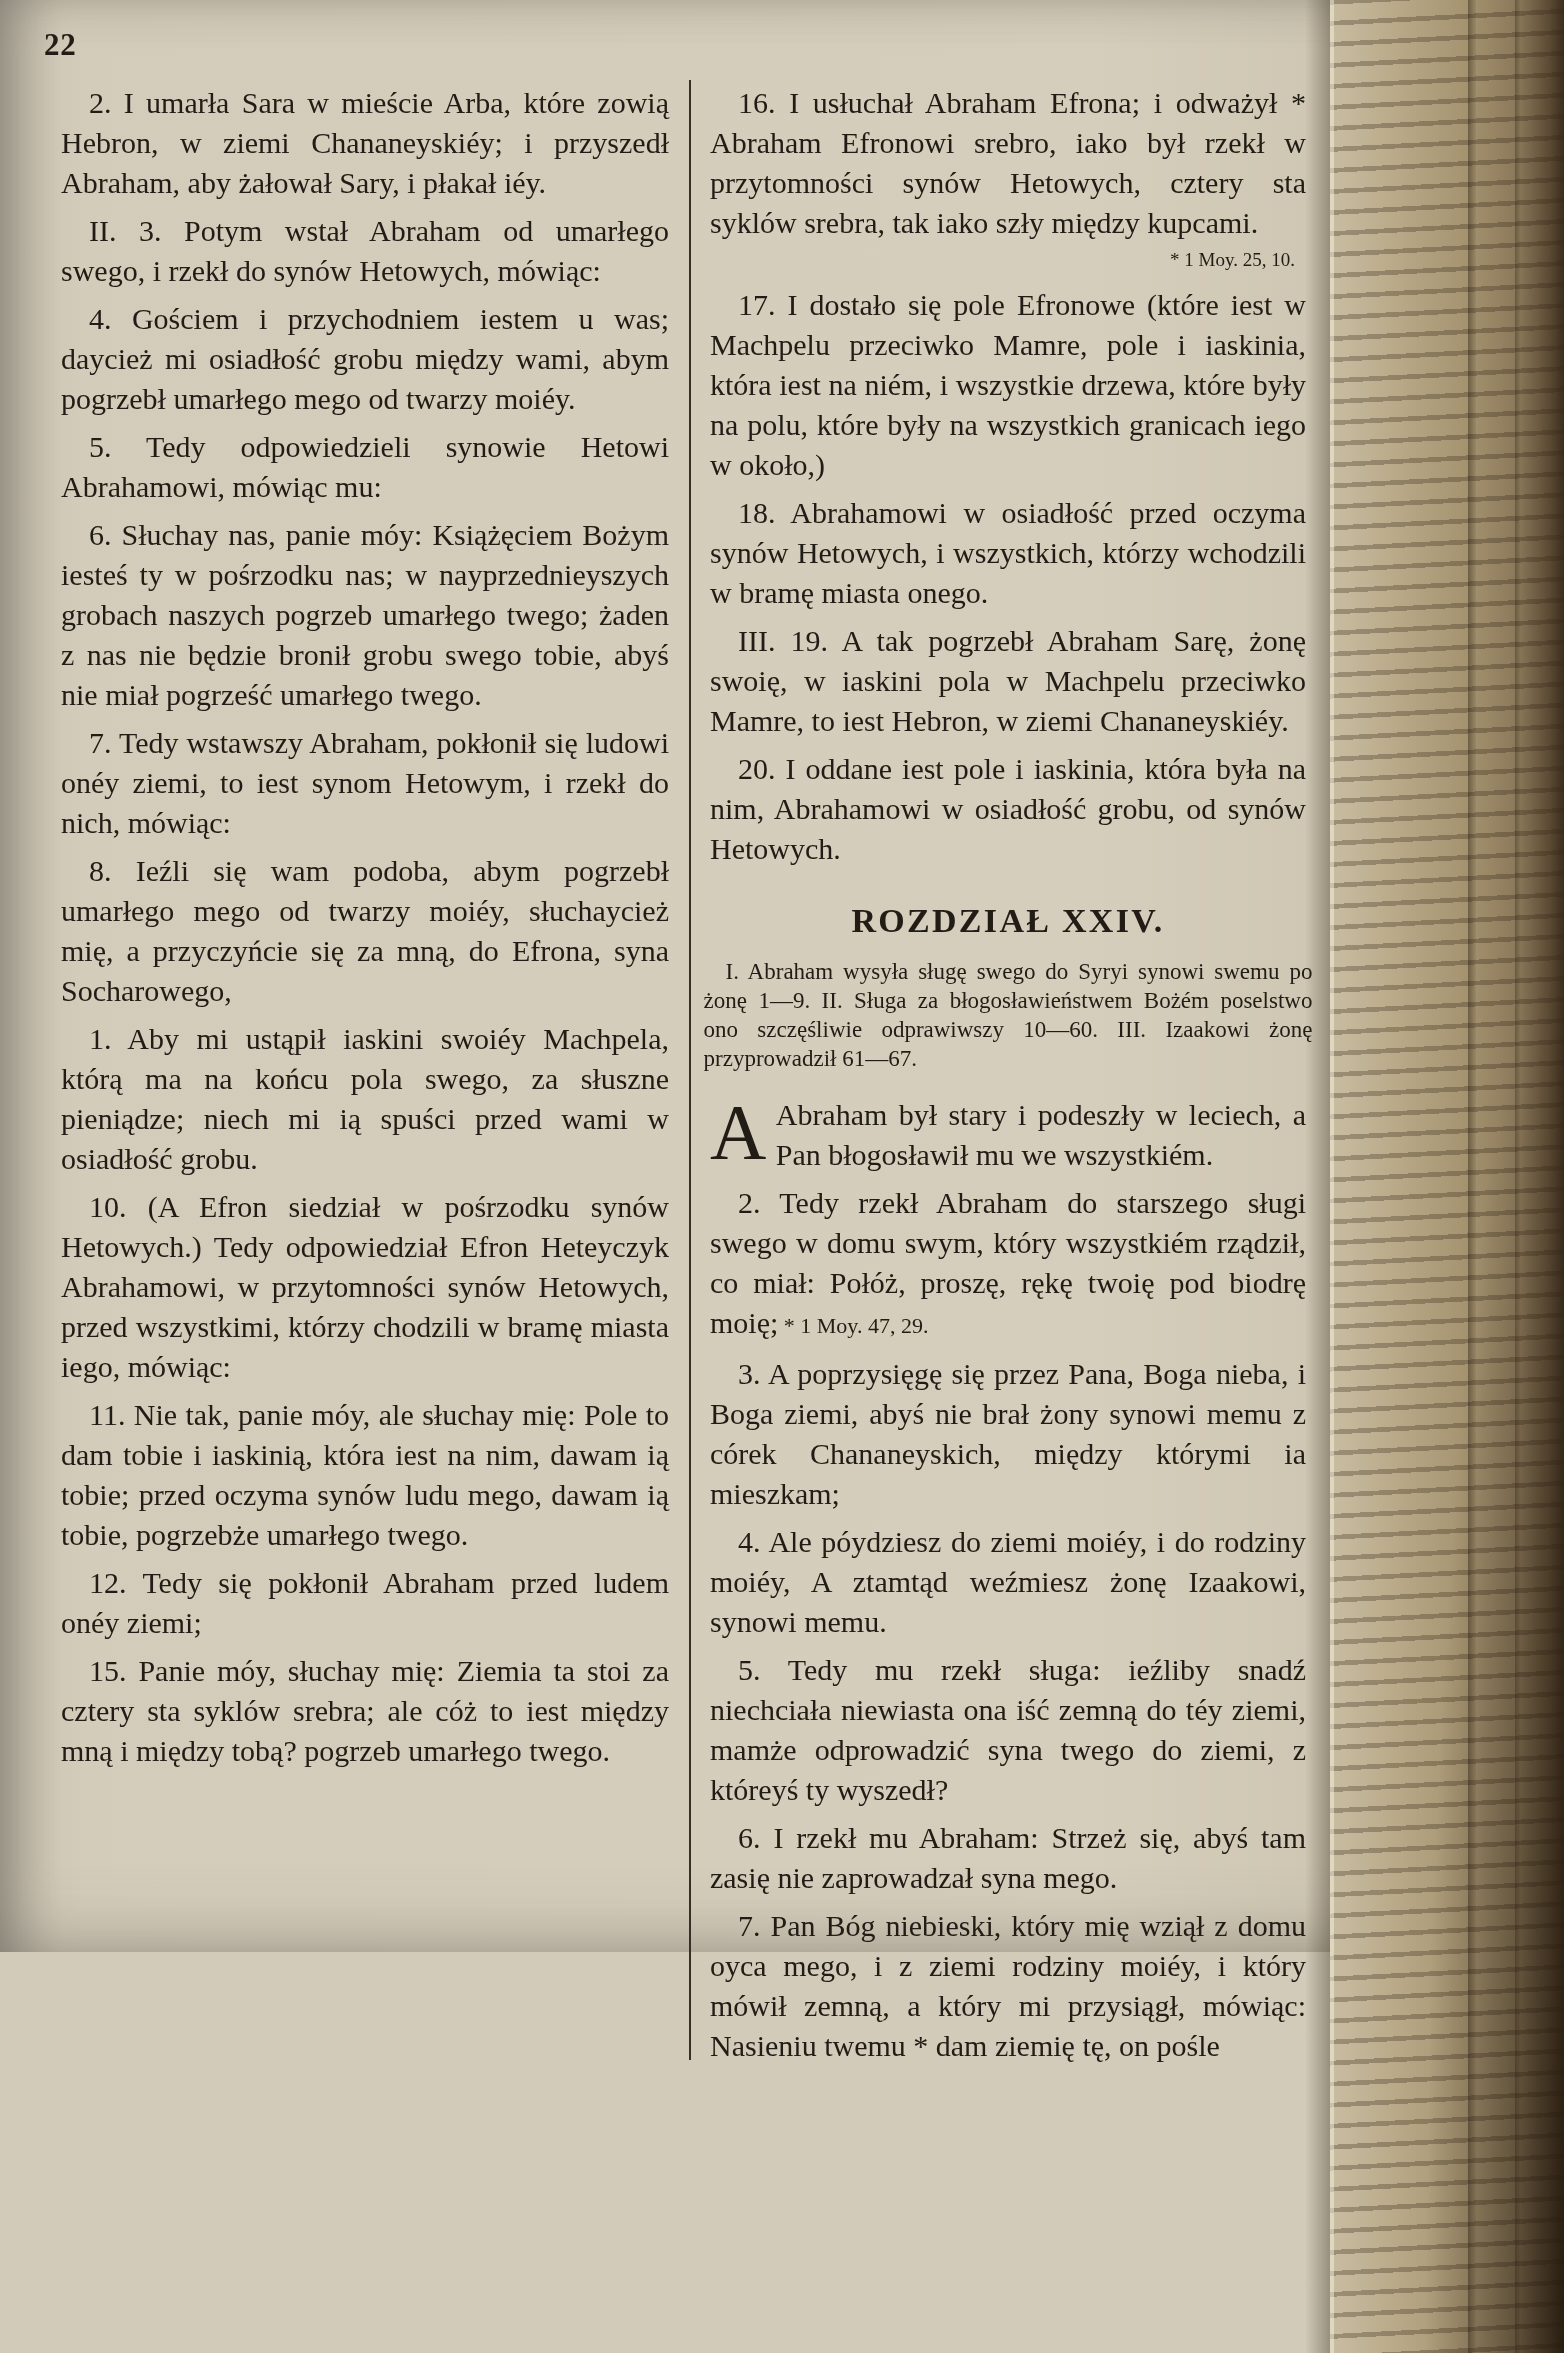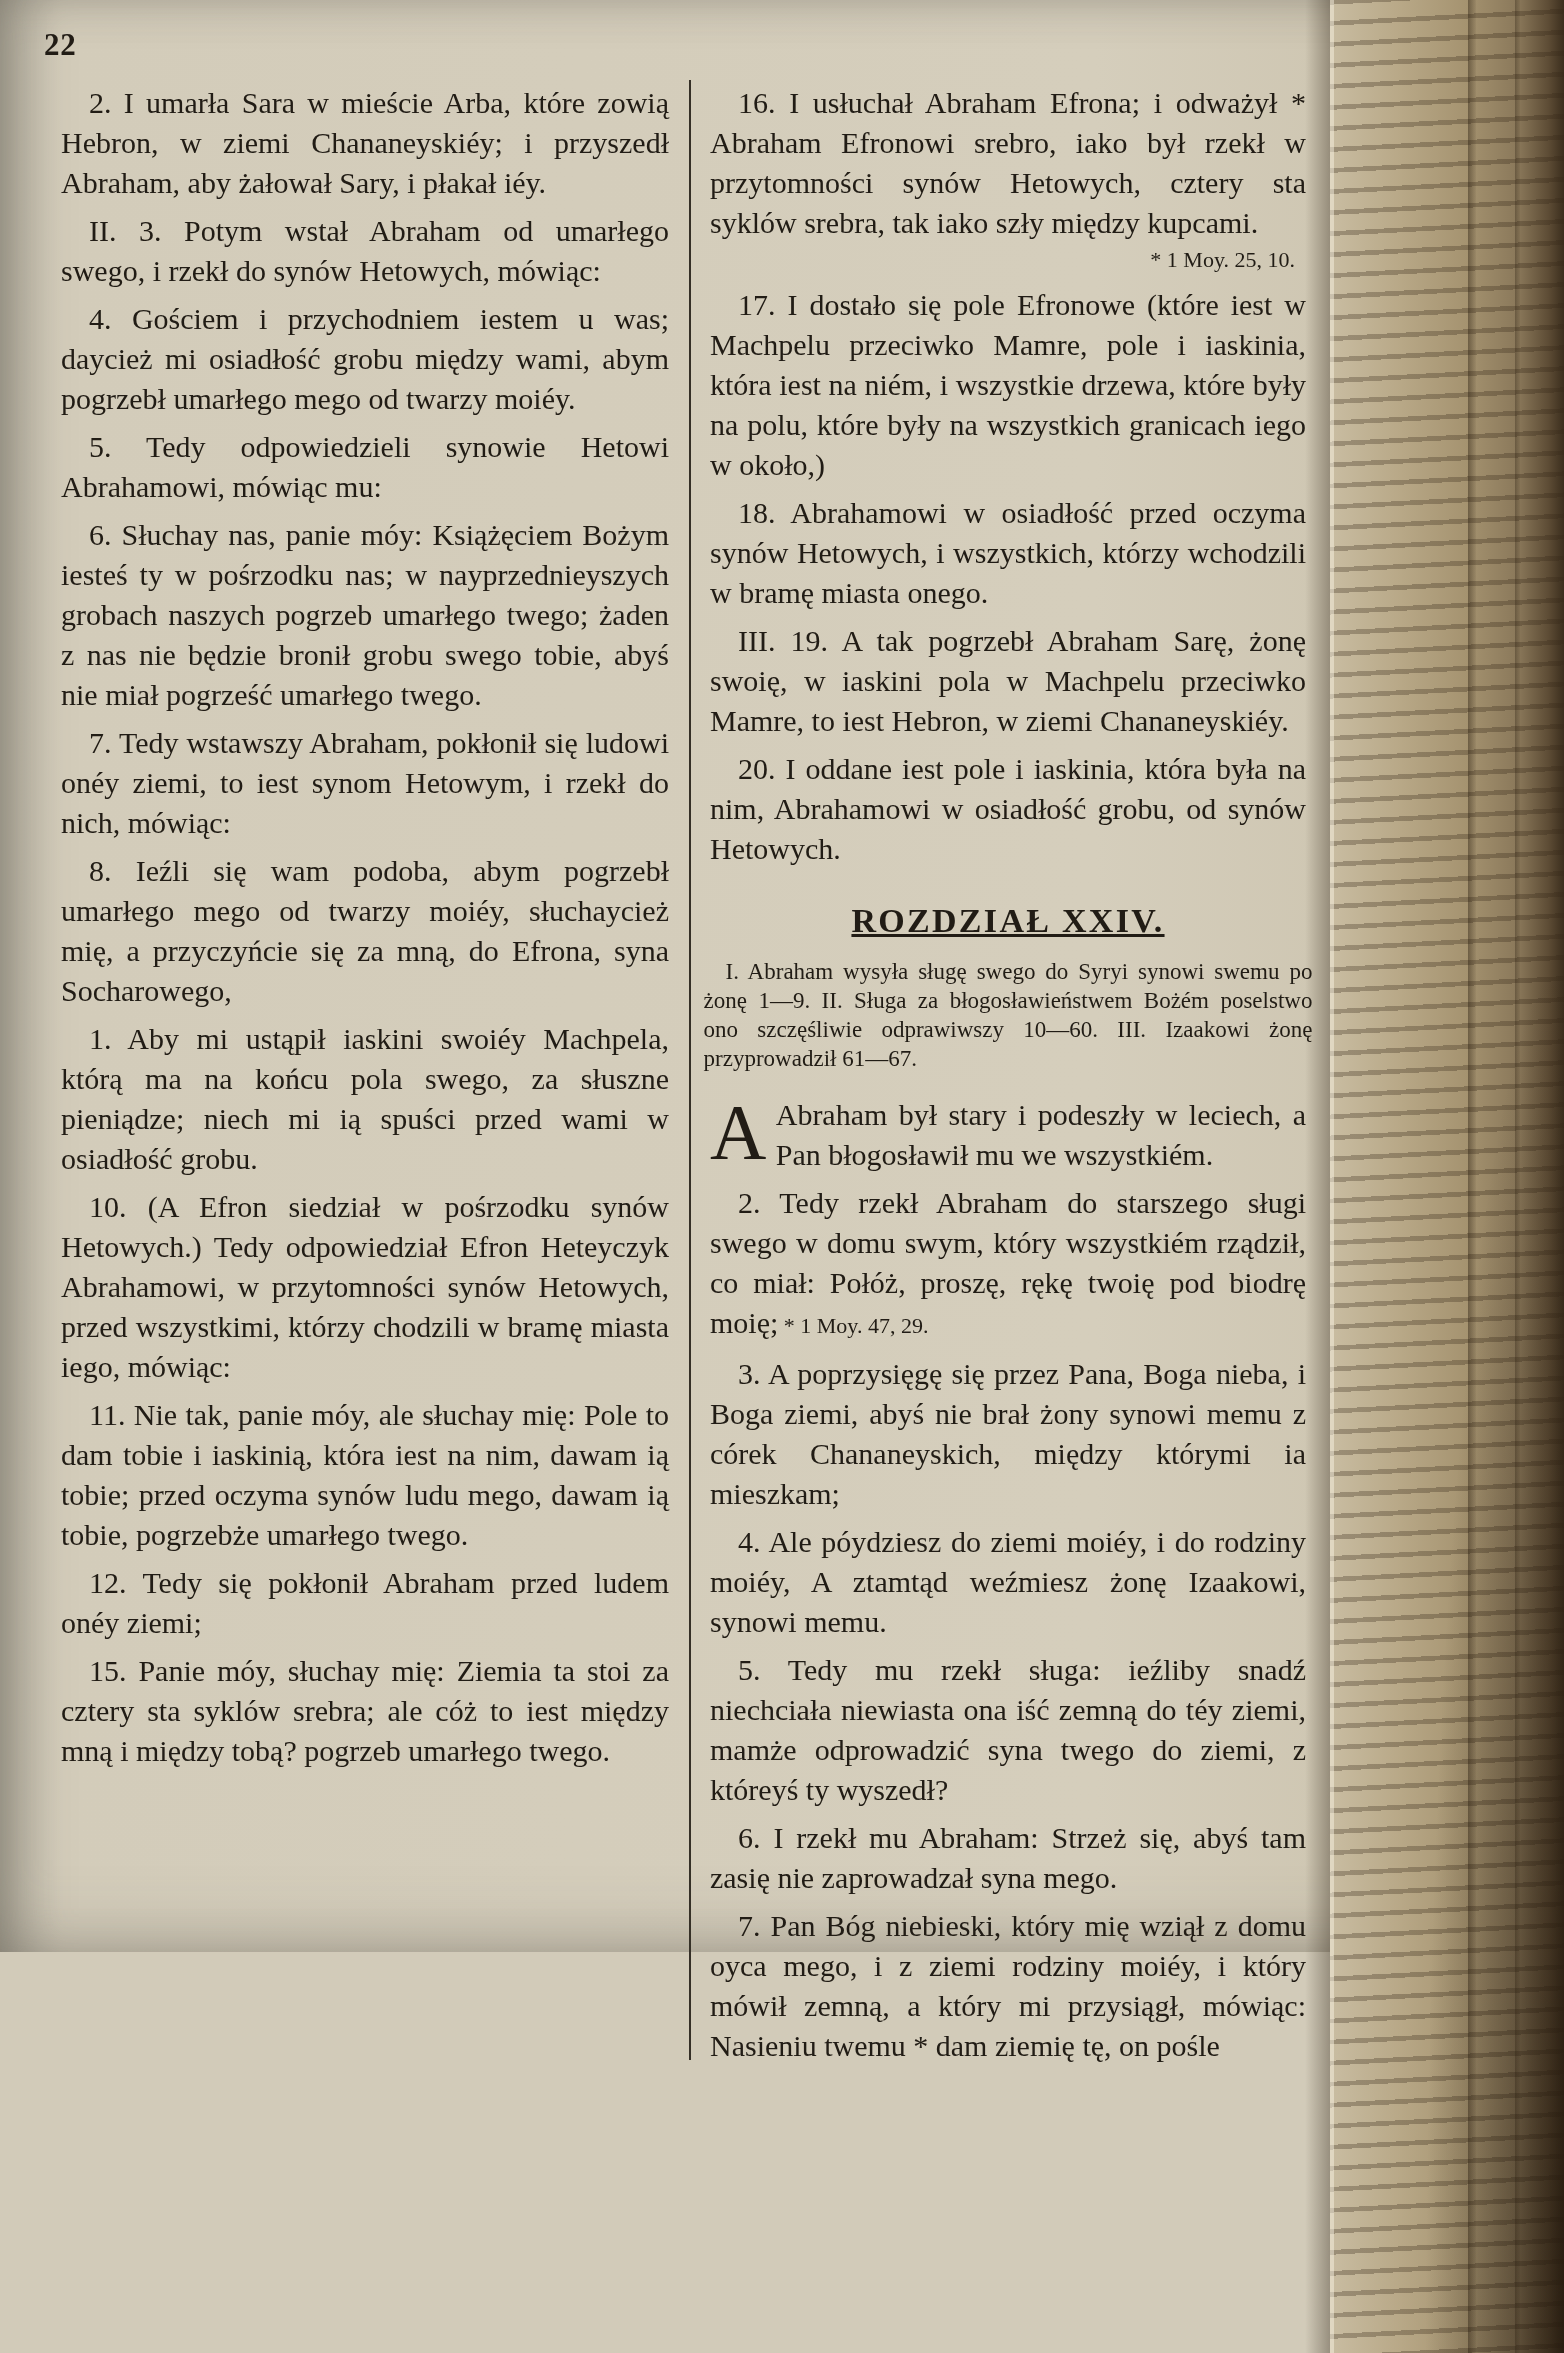--- a/index.html
+++ b/index.html
@@ -34,26 +34,26 @@
   }
   .col-left{width:624px;}
   .col-right{width:612px;}
   .divider{
     width:2.3px;background:#353027;margin:4.7px 11px 14px 11.7px;
   }
   .verse{margin:8px;text-indent:28px;}
   .no-indent{text-indent:0;}
   .ref-block{
     display:block;text-align:right;text-indent:0;
-    font-size:22px;line-height:34px;padding-right:11px;
+    font-size:19px;line-height:34px;padding-right:11px;
   }
   .ref-inline{font-size:22px;}
   .chapter-heading{
     margin:31px 0 15.6px;text-align:center;
-    font-size:34px;font-weight:bold;letter-spacing:2.3px;line-height:41px;text-decoration:underline;
+    font-size:34px;font-weight:bold;letter-spacing:2.3px;line-height:41px;
   }
   .chapter-summary{
     margin:0 1.6px 22px;font-size:23px;line-height:29px;text-align:justify;text-indent:22px;
   }
   .dropcap{
     float:left;font-size:78px;line-height:67px;
     padding:3.1px 9.4px 0 0;font-weight:400;
   }
   
   .page-edge{

